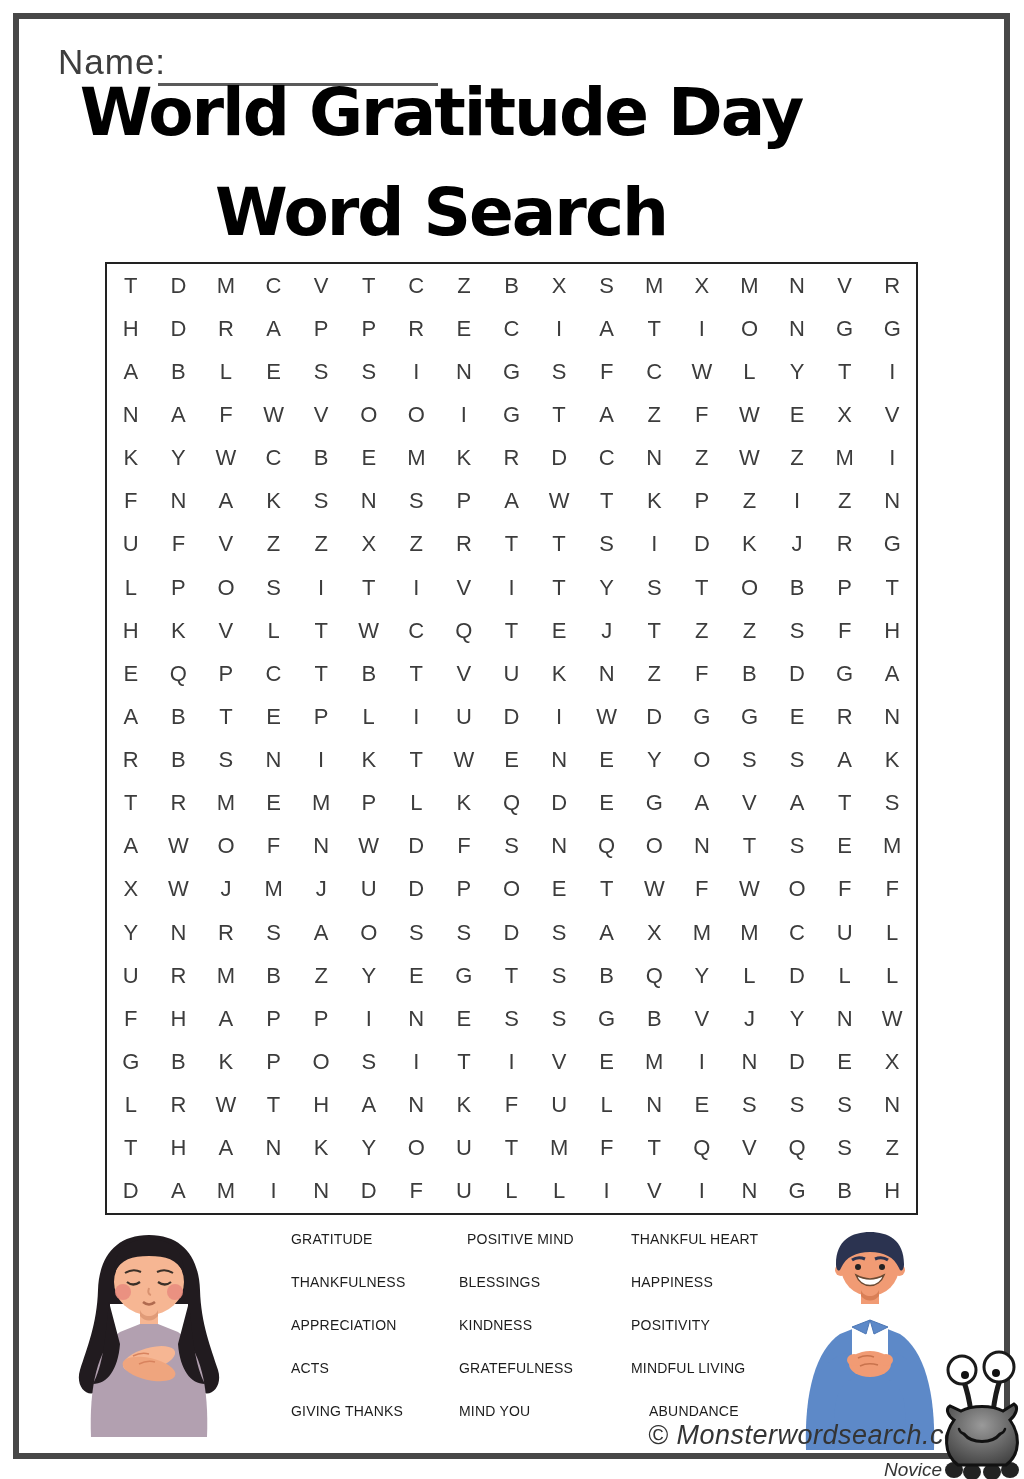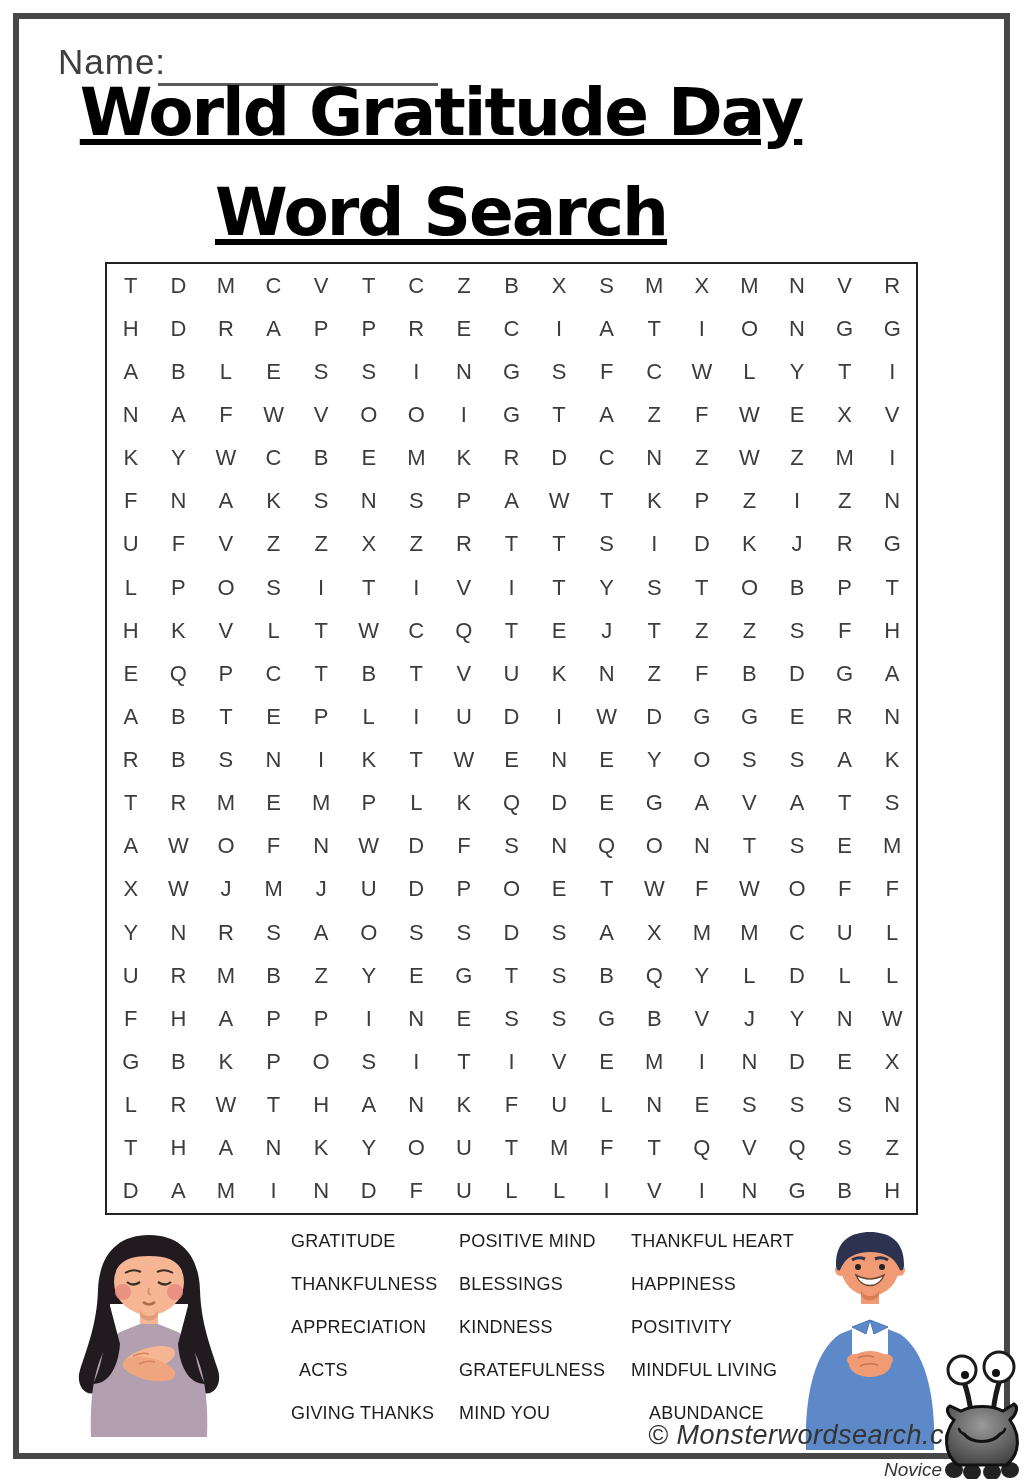--- a/index.html
+++ b/index.html
@@ -13,39 +13,39 @@
   }
   .name-label{
     position:absolute;left:58px;top:42px;font-size:35px;color:#3e3e3e;letter-spacing:1px;
   }
   .name-line{
     position:absolute;left:158px;top:50px;width:280px;height:33px;
     border-bottom:3px solid #5a5a5a;
   }
   .title{
     position:absolute;left:0;width:882px;text-align:center;line-height:1;
-    font-family:"DejaVu Sans",sans-serif;font-weight:bold;color:#000;letter-spacing:-2px;text-decoration:underline;
+    font-family:"DejaVu Sans",sans-serif;font-weight:bold;color:#000;letter-spacing:-2px;
   }
   .title1{top:80px;font-size:66px;}
   .title2{top:180px;font-size:66px;}
   .grid-box{
     position:absolute;left:105px;top:262px;width:813px;height:953px;box-sizing:border-box;
     border:2px solid var(--c-grid_border,#222222);background:#fff;
     display:grid;grid-template-columns:repeat(17,1fr);grid-template-rows:repeat(22,1fr);
   }
   .cell{
     display:flex;align-items:center;justify-content:center;
     font-size:22px;color:var(--c-letter_color,#3c3c3c);
   }
   .words{
     position:absolute;left:291px;top:1231px;
     display:grid;grid-template-columns:168px 172px 260px;grid-template-rows:repeat(5,43px);
   }
   .word{
-    font-size:18px;color:#1d1d1d;letter-spacing:0.2px;white-space:nowrap;align-self:start;
+    font-size:14px;color:#1d1d1d;letter-spacing:0.2px;white-space:nowrap;align-self:start;
   }
   .illus{position:absolute;}
   .credit{
     position:absolute;left:648px;top:1420px;font-size:27px;font-style:italic;
     color:#343434;letter-spacing:0.5px;white-space:nowrap;
   }
   .novice{
     position:absolute;left:884px;top:1459px;font-size:19px;font-style:italic;color:#343434;
   }
   .mascot{z-index:5;}
@@ -435,23 +435,23 @@
     <div class="cell">N</div>
     <div class="cell">G</div>
     <div class="cell">B</div>
     <div class="cell">H</div>
   </div>
 
 <div class="words" id="words">
     <div class="word" style="grid-area: 1 / 1;">GRATITUDE</div>
     <div class="word" style="grid-area: 2 / 1;">THANKFULNESS</div>
     <div class="word" style="grid-area: 3 / 1;">APPRECIATION</div>
-    <div class="word" style="grid-area: 4 / 1; margin-left: 8px;">ACTS</div>
+    <div class="word" style="grid-area: 4 / 1;">ACTS</div>
     <div class="word" style="grid-area: 5 / 1;">GIVING THANKS</div>
-    <div class="word" style="grid-area: 1 / 2;">POSITIVE MIND</div>
+    <div class="word" style="grid-area: 1 / 2; margin-left: 8px;">POSITIVE MIND</div>
     <div class="word" style="grid-area: 2 / 2;">BLESSINGS</div>
     <div class="word" style="grid-area: 3 / 2;">KINDNESS</div>
     <div class="word" style="grid-area: 4 / 2;">GRATEFULNESS</div>
     <div class="word" style="grid-area: 5 / 2;">MIND YOU</div>
     <div class="word" style="grid-area: 1 / 3;">THANKFUL HEART</div>
     <div class="word" style="grid-area: 2 / 3;">HAPPINESS</div>
     <div class="word" style="grid-area: 3 / 3;">POSITIVITY</div>
     <div class="word" style="grid-area: 4 / 3;">MINDFUL LIVING</div>
     <div class="word" style="grid-area: 5 / 3; margin-left: 18px;">ABUNDANCE</div>
   </div>

